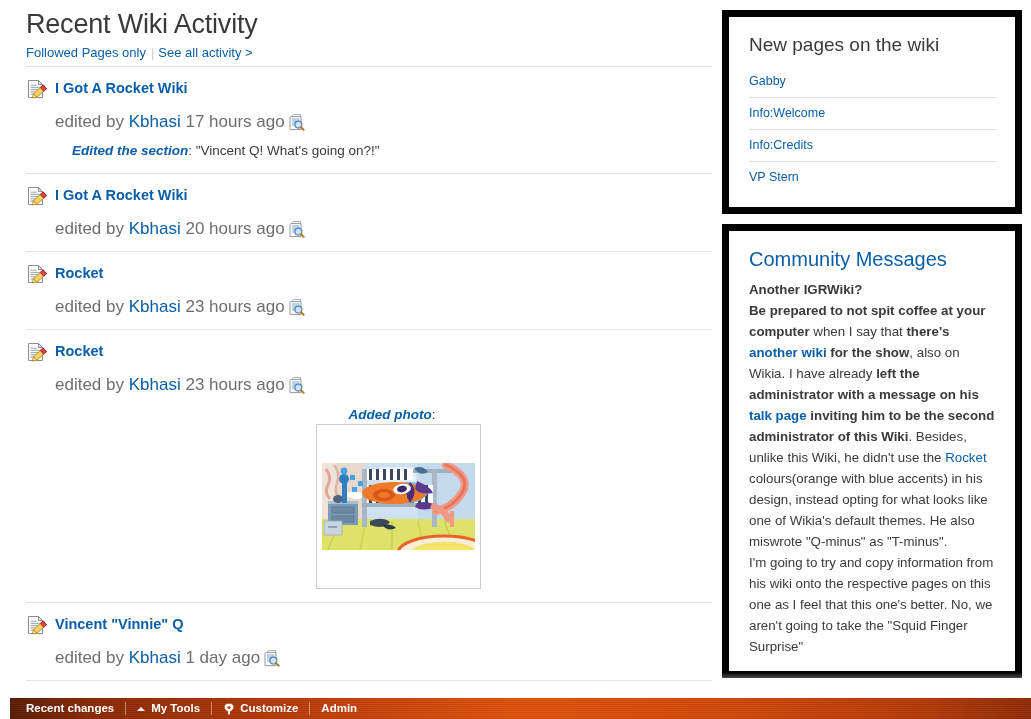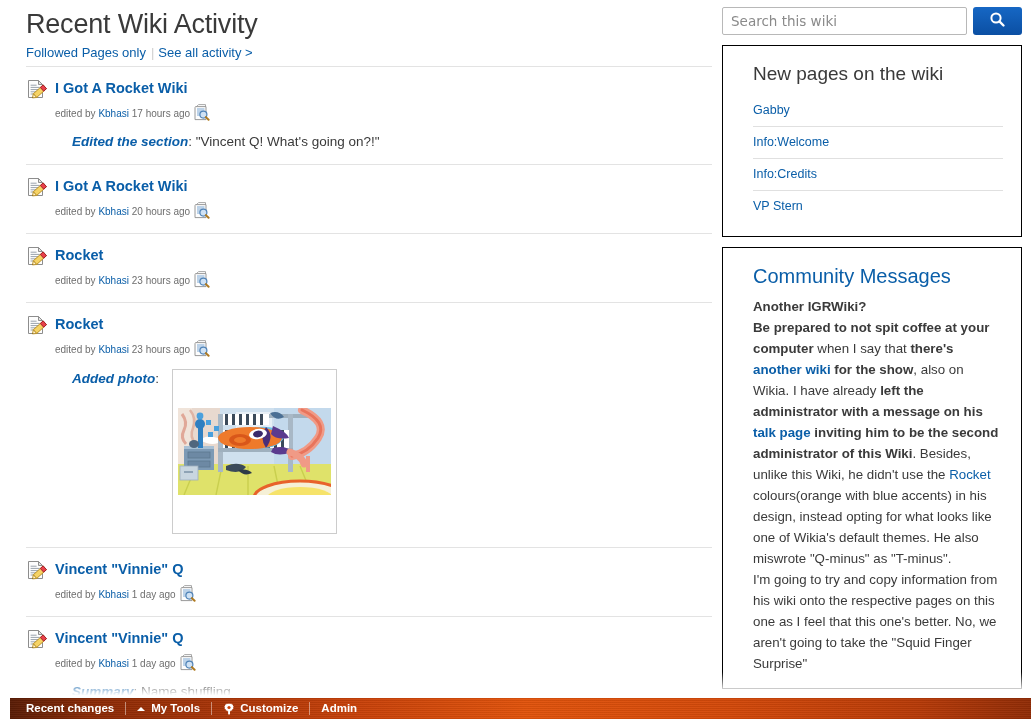--- a/index.html
+++ b/index.html
@@ -71,24 +71,24 @@
 
   .feed-title {
     display: inline-block;
     font-size: 14.5px;
     font-weight: bold;
     color: #0a5ea8;
     text-decoration: none;
     line-height: 18px;
   }
   .feed-meta {
-    font-size: 10px;
+    font-size: 17px;
     color: #6e6e6e;
     line-height: 17px;
-    margin-top: 7px;
+    margin-top: 16px;
     white-space: nowrap;
   }
   .feed-meta a { color: #0a5ea8; text-decoration: none; }
   .diff-icon {
     display: inline-block;
     vertical-align: -4px;
     margin-left: 4px;
     width: 16px; height: 17px;
   }
   .feed-extra {
@@ -96,21 +96,21 @@
     color: #3a3a3a;
     line-height: 18px;
     margin-top: 11px;
     padding-left: 17px;
   }
   .feed-extra .lbl {
     font-weight: bold;
     font-style: italic;
     color: #0a5ea8;
   }
-  .photo-row { display: flex; align-items: flex-start; margin-top: 11px; padding-left: 17px;}
+  .photo-row { display: flex; align-items: center; margin-top: 11px; padding-left: 17px; flex-direction: column;}
   .photo-row .lbl {
     font-weight: bold; font-style: italic; color: #0a5ea8;
     font-size: 13.5px; line-height: 18px; white-space: nowrap;
     padding-top: 1px;
   }
   .photo-frame {
     width: 165px; height: 165px;
     border: 1px solid #ccc;
     background: #fff;
     margin-left: 13px;
@@ -155,23 +155,23 @@
     margin-left: 6px;
     border: none;
     border-radius: 3px;
     background: linear-gradient(to bottom, #1667c4 0%, #0b4fa3 100%);
     cursor: pointer;
     display: flex; align-items: center; justify-content: center;
   }
 
   .module {
     margin-top: 10px;
-    border: 1px solid #000000;
+    border: 7px solid #000000;
     background: #fff;
-    padding: 16px 18px 14px 30px;
+    padding: 16px 18px 14px 20px;
   }
   .module-title {
     font-size: 19px;
     font-weight: normal;
     color: #3a3a3a;
     line-height: 24px;
     margin: 0 0 12px 0;
   }
   .module-title.link-colored { color: #0a5ea8; font-size: 20px; margin-bottom: 8px;}
 
@@ -546,31 +546,20 @@
                 </svg></a></div><div class="feed-extra"><span class="lbl">Summary</span><span>: Name shuffling</span></div></div>
         </div>
       </div>
 
   </div>
 
   <div id="main-fade"></div>
 
   <div id="right-rail">
 
-    <div class="search-row">
-      <input id="search-input" type="text" placeholder="Search this wiki" style="">
-      <button id="search-button">
-        <span>
-          <svg width="17" height="17" viewBox="0 0 17 17">
-            <circle cx="7" cy="7" r="4.6" fill="none" stroke="#ffffff" stroke-width="2"></circle>
-            <line x1="10.4" y1="10.4" x2="14.5" y2="14.5" stroke="#ffffff" stroke-width="2.4" stroke-linecap="round"></line>
-          </svg>
-        </span>
-      </button>
-    </div>
 
     <div class="module" id="new-pages-module">
       <h2 class="module-title">New pages on the wiki</h2>
       <ul class="newpages-list" id="new-pages-list">
           <li>
             <a href="#">Gabby</a>
           </li>
           <li>
             <a href="#">Info:Welcome</a>
           </li>

